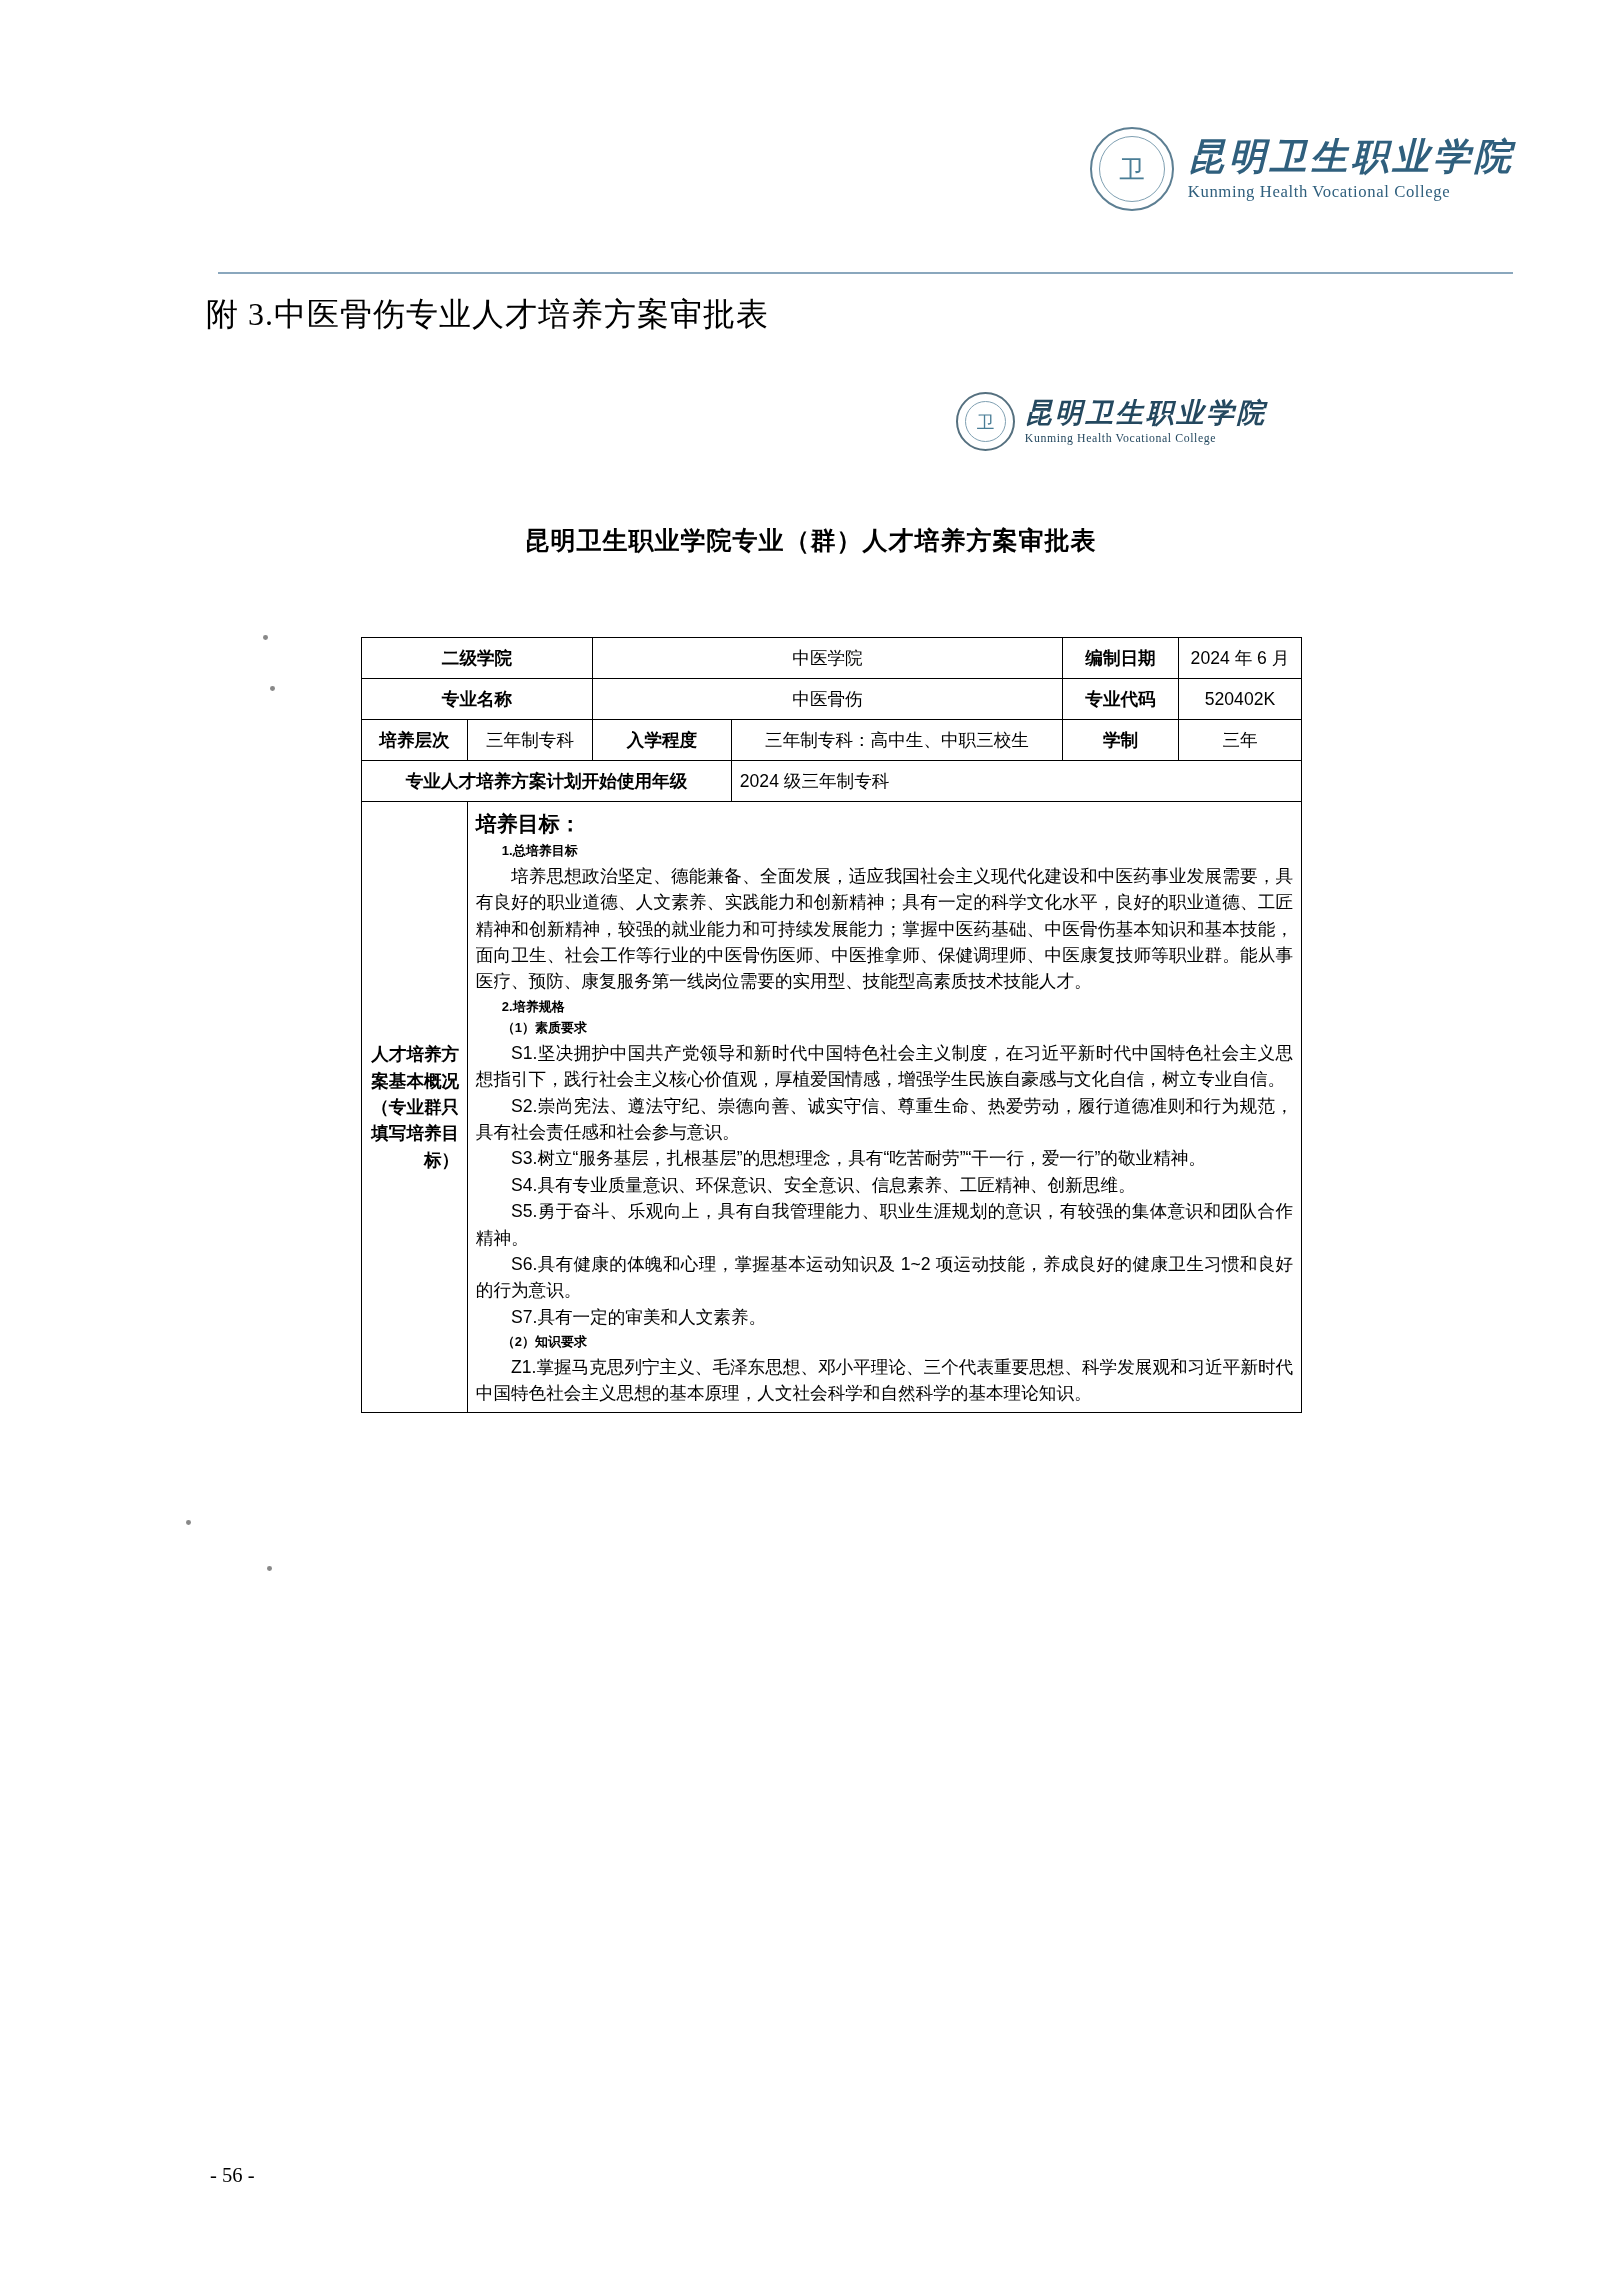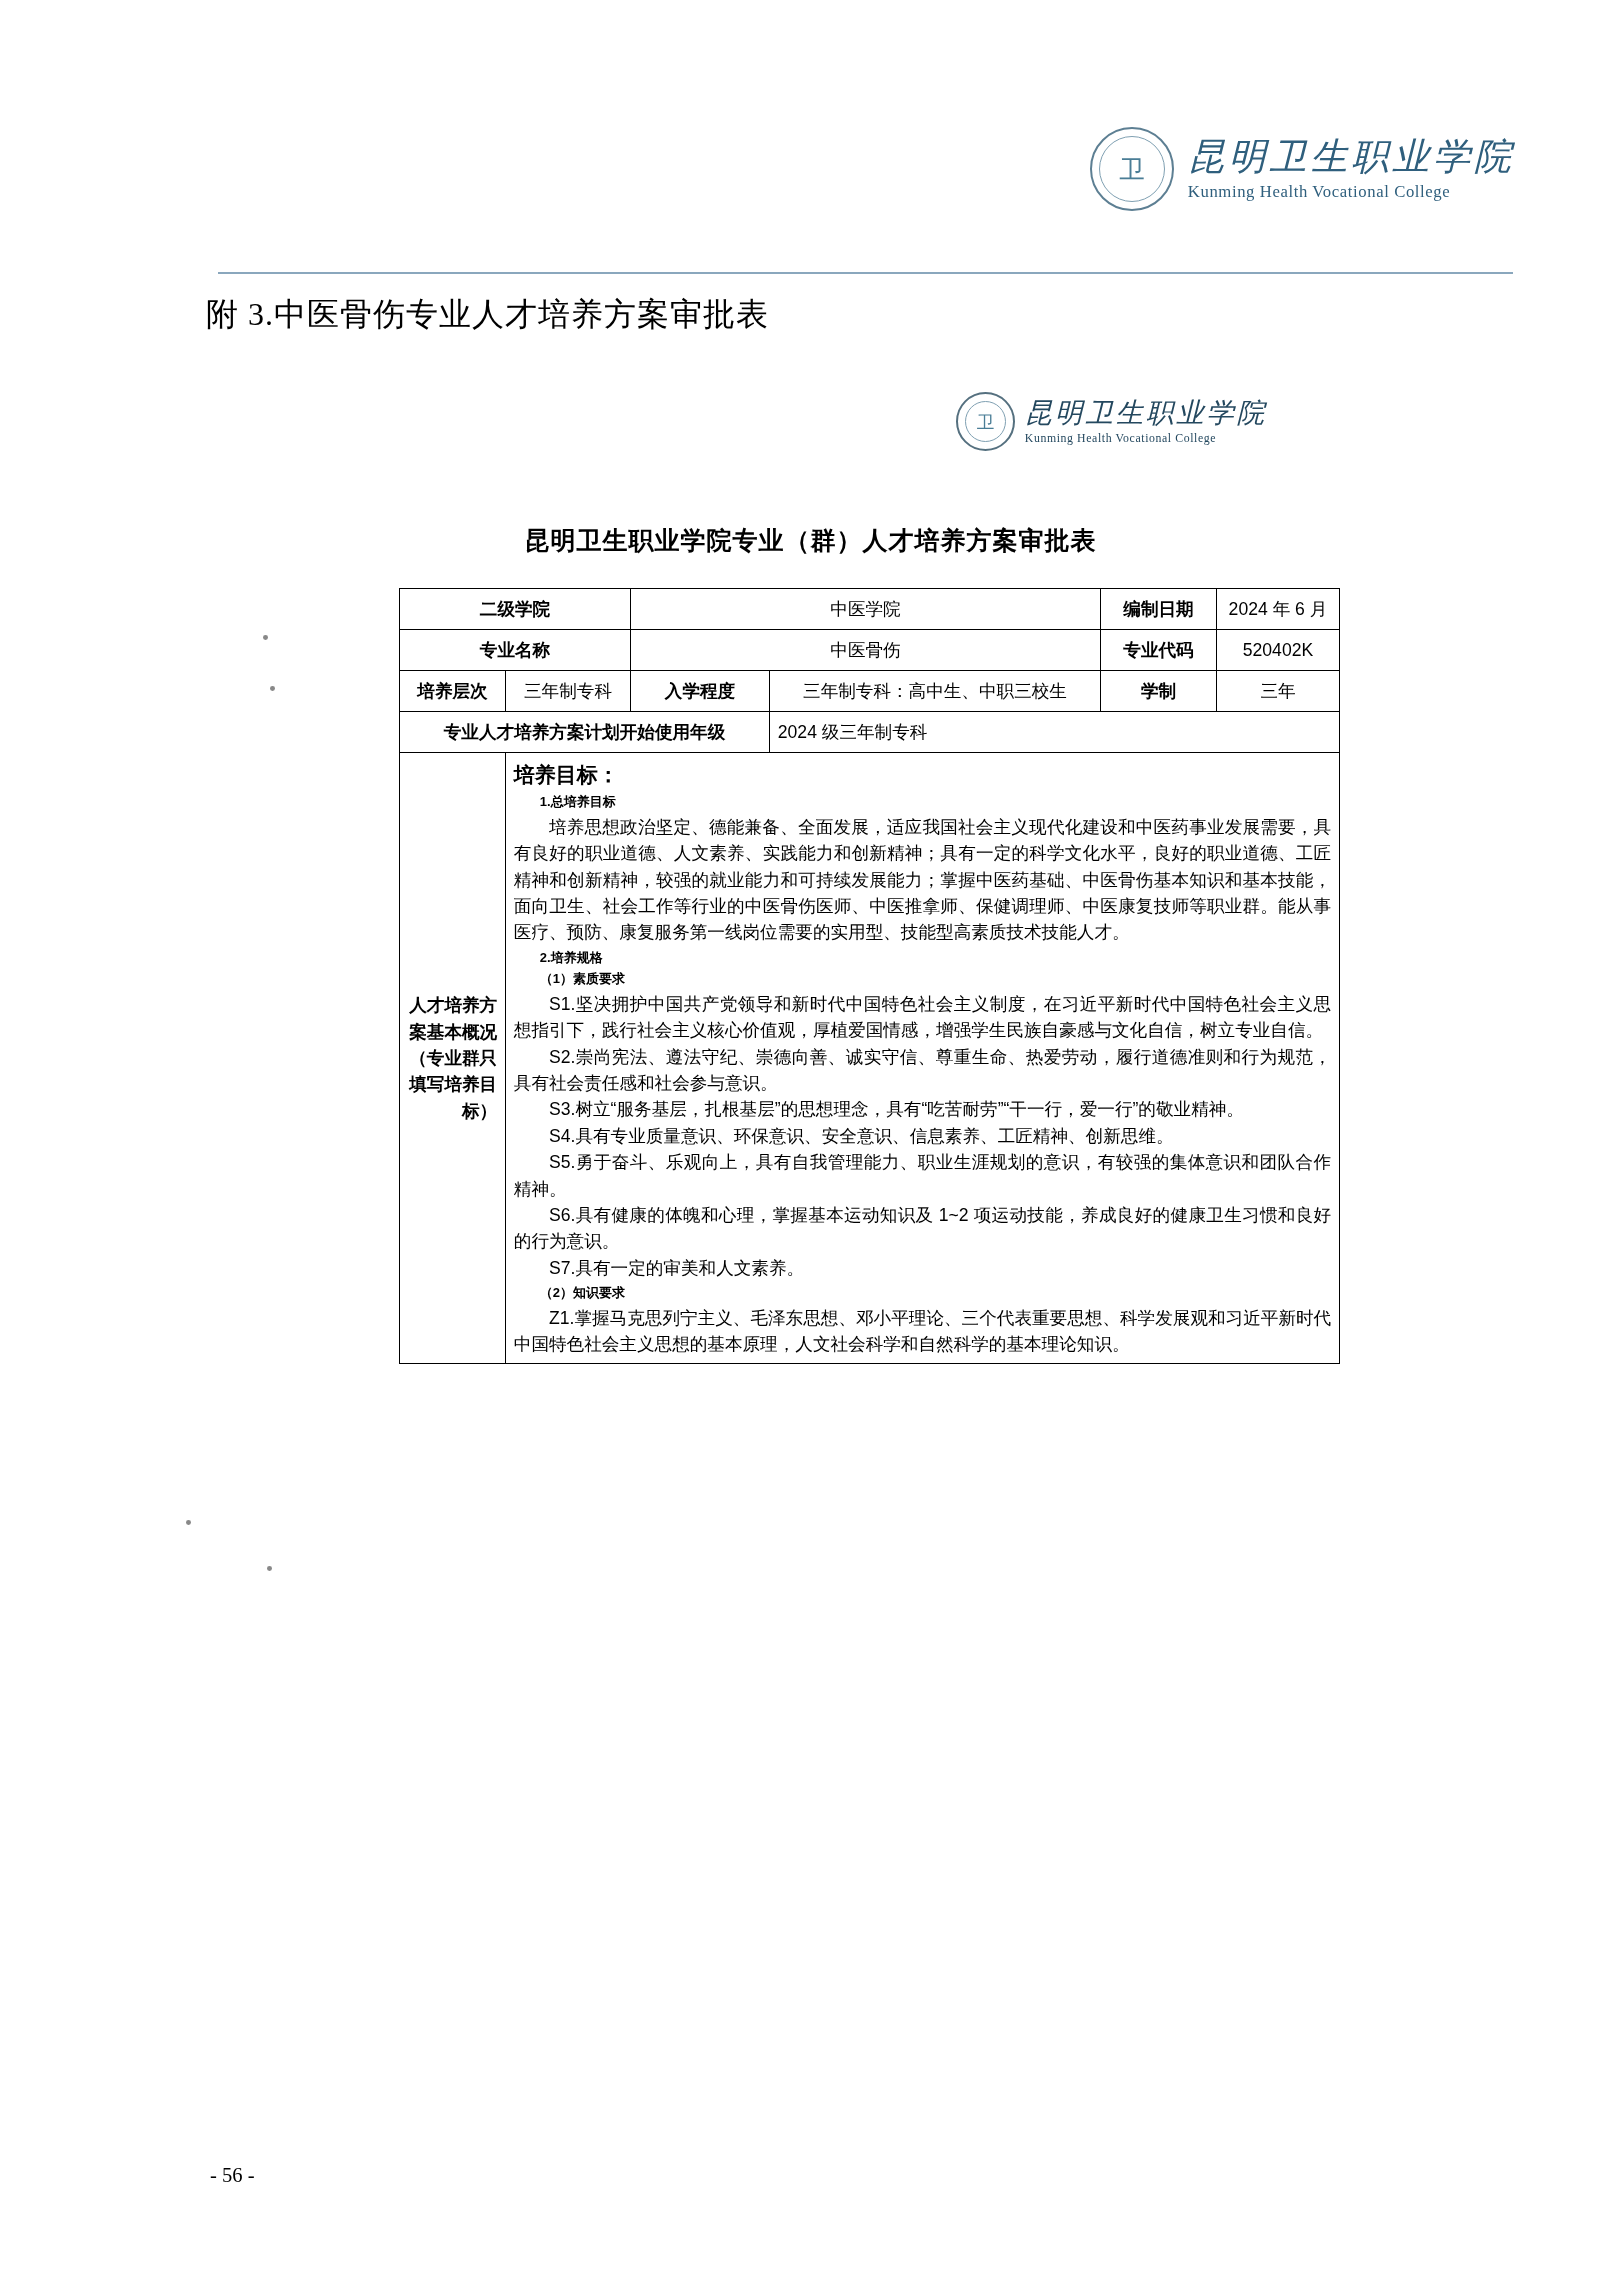--- a/index.html
+++ b/index.html
@@ -58,21 +58,21 @@
     display: flex;
     flex-direction: column;
     line-height: 1.1;
   }
   .logo-cn {
     font-size: 37px;
     color: #2f5f7d;
     letter-spacing: 3.9px;
     font-family: "Liberation Serif", serif;
     font-style: italic;
-    font-weight: normal;
+    font-weight: bold;
     white-space: nowrap;
   }
   .logo-en {
     font-size: 16.7px;
     color: #2f5f7d;
     letter-spacing: 0.6px;
     font-family: "Liberation Serif", serif;
     white-space: nowrap;
     margin-top: 5.9px;
   }
@@ -130,25 +130,24 @@
     font-size: 25px;
     font-weight: bold;
     font-family: Liberation Mono, monospace;
     letter-spacing: 1px;
   }
 
   
   table.form {
     position: absolute;
     left: 361px;
-    top: 588px;
+    top: 637px;
     width: 941px;
     border-collapse: collapse;
     table-layout: fixed;
-    margin-left: 38px;
   }
   table.form td {
     border: 1.6px solid #000;
     padding: 5.9px 7.8px;
     font-size: 17.6px;
     font-family: "Liberation Sans", sans-serif;
     vertical-align: middle;
     line-height: 1.5;
   }
   td.lbl {

